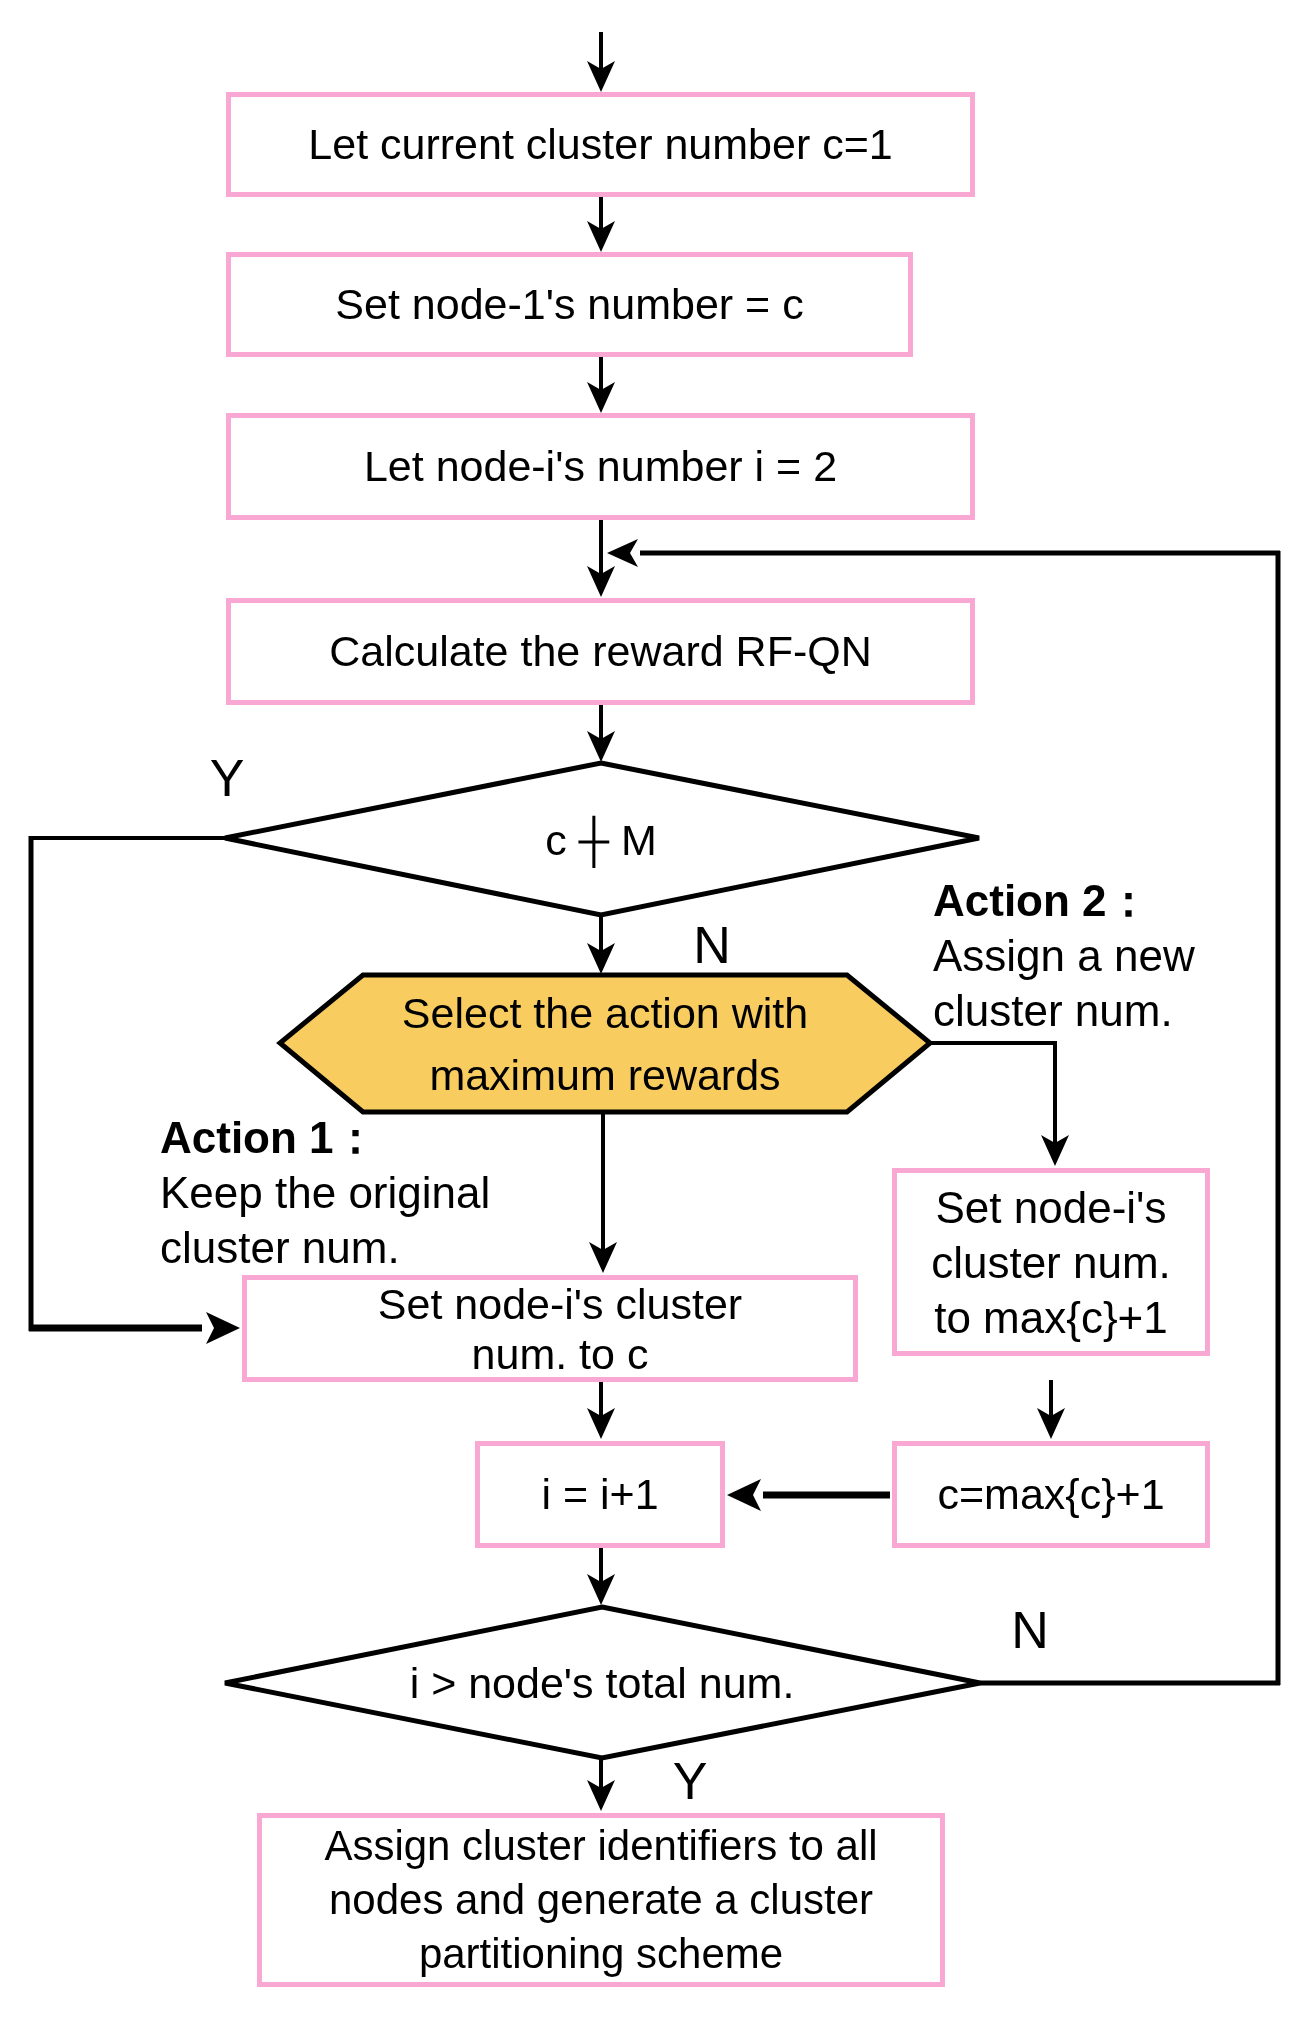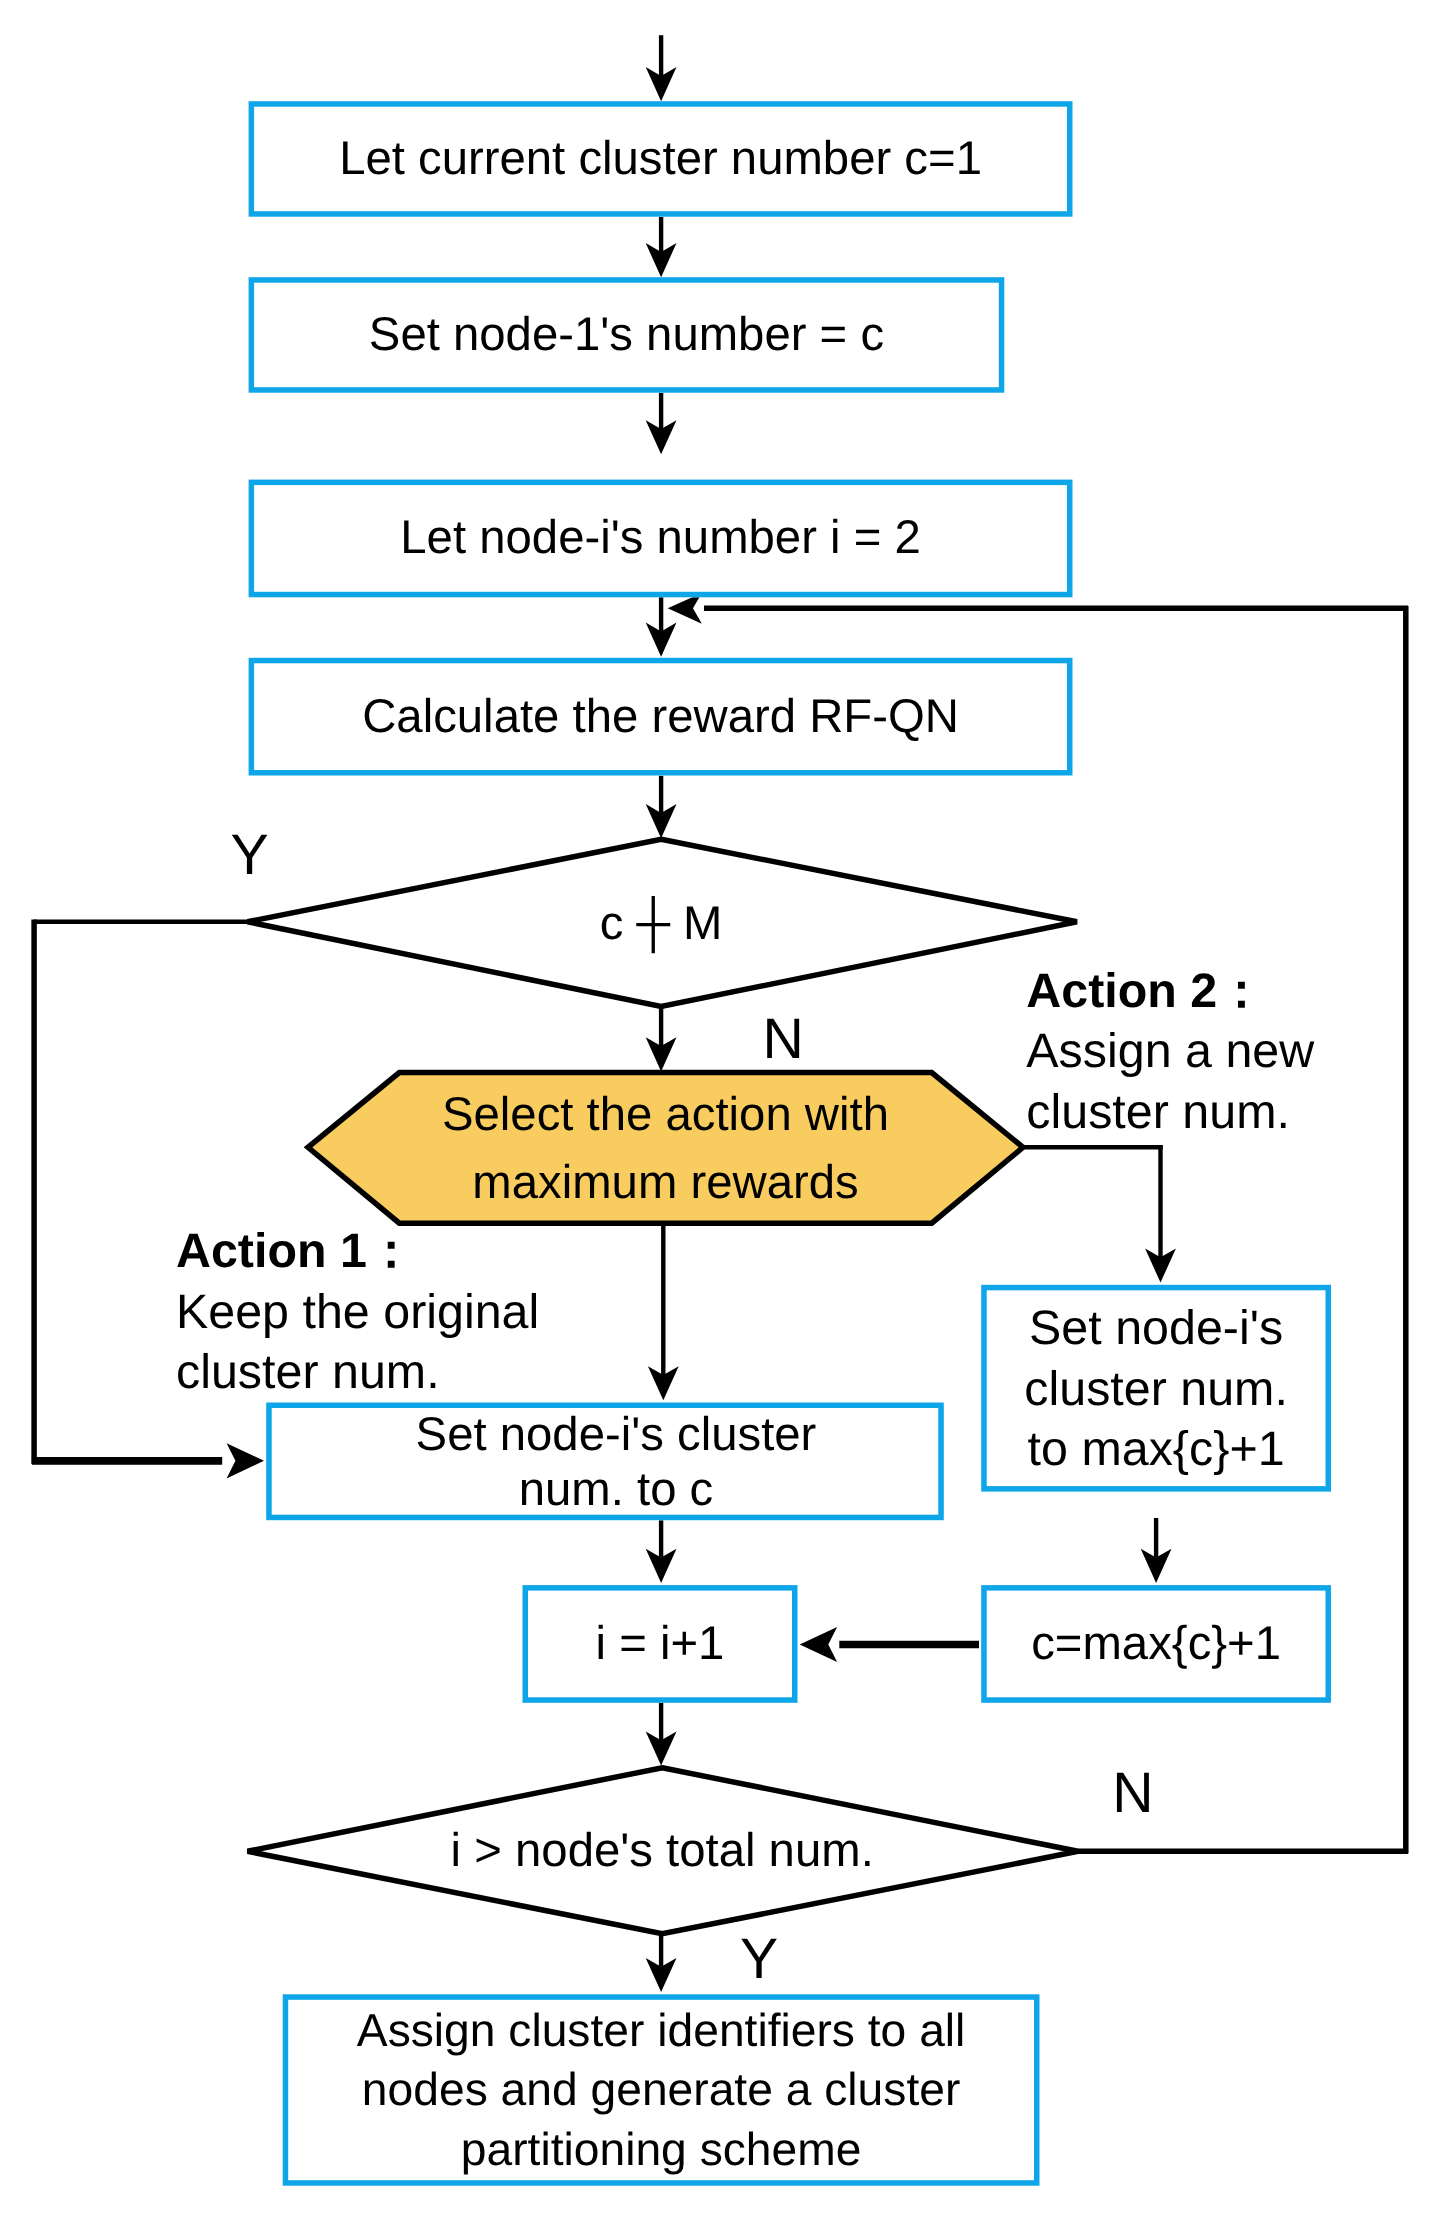--- a/index.html
+++ b/index.html
@@ -2,21 +2,21 @@
 <html><head>
 <meta charset="utf-8">
 <style>
   html,body{margin:0;padding:0;background:#ffffff;}
   #canvas{
     position:relative;width:1309px;height:2017px;background:#ffffff;
     font-family:"Liberation Sans",sans-serif;color:#000;overflow:hidden;
   }
   #connector-layer{position:absolute;left:0;top:0;width:1309px;height:2017px;}
   .node{
-    position:absolute;box-sizing:border-box;border:5px solid #0ea5e9;background:#fff;
+    position:absolute;box-sizing:border-box;border:5px solid #f9a8d4;background:#fff;
     display:flex;flex-direction:column;align-items:center;justify-content:center;
     text-align:center;font-size:43px;line-height:1.22;
   }
   .label{
     position:absolute;transform:translate(-50%,-50%);white-space:nowrap;
     font-size:43px;text-align:center;
   }
   .branch{font-size:52px;}
   .annot{position:absolute;font-size:44px;line-height:55px;text-align:left;white-space:nowrap;}
   .annot .heading{font-weight:bold;}
@@ -92,21 +92,21 @@
   </svg>
 
   <div class="node" style="left:226px;top:92px;width:749px;height:105px;">
     <div>Let current cluster number c=1</div>
   </div>
 
   <div class="node" style="left:226px;top:252px;width:687px;height:105px;">
     <div>Set node-1's number = c</div>
   </div>
 
-  <div class="node" style="left:226px;top:413px;width:749px;height:107px;margin-top:23px;">
+  <div class="node" style="left:226px;top:413px;width:749px;height:107px;">
     <div>Let node-i's number i = 2</div>
   </div>
 
   <div class="node" style="left:226px;top:598px;width:749px;height:107px;">
     <div>Calculate the reward RF-QN</div>
   </div>
 
   <div class="label" style="left:601px;top:840px;">c ┼ M</div>
 
   <div class="hexlabel">

